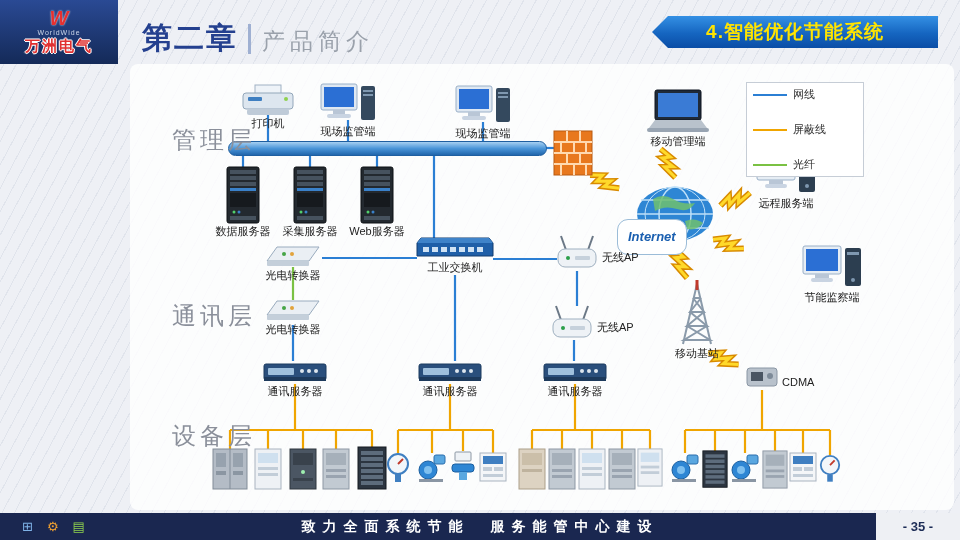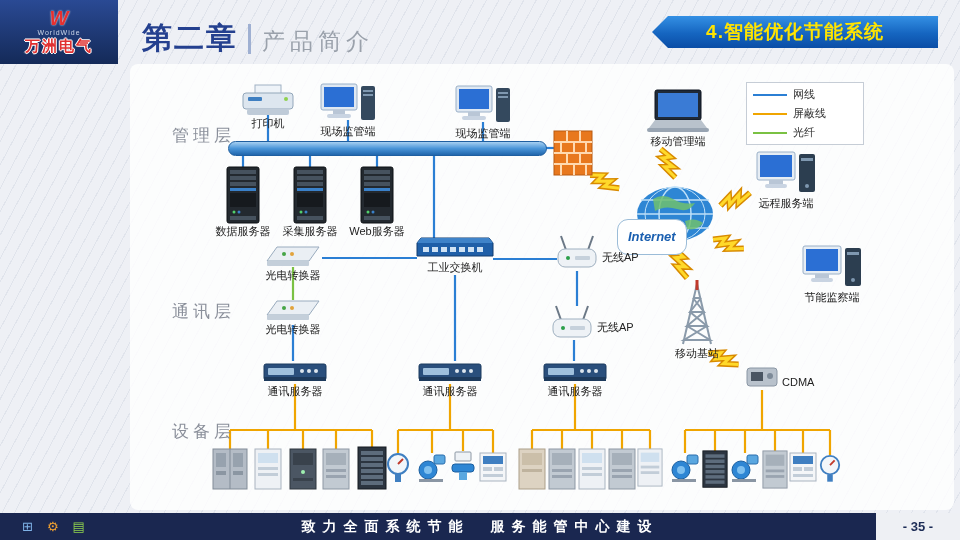--- a/index.html
+++ b/index.html
@@ -20,38 +20,38 @@
   .title-sep{position:absolute;left:248px;top:24px;width:3px;height:30px;background:#9fb0d2;z-index:6}
   .subtitle{position:absolute;left:262px;top:26px;font-size:23px;color:#9aa1ab;letter-spacing:5px;z-index:6}
   .banner{position:absolute;left:652px;top:16px;width:286px;height:32px;z-index:6;
     background:linear-gradient(180deg,#3490e4 0%,#1565c0 55%,#0a4da6 100%);
     clip-path:polygon(16px 0,100% 0,100% 100%,16px 100%,0 50%);
     display:flex;align-items:center;justify-content:center}
   .banner span{color:#ffe400;font-weight:800;font-size:19px;letter-spacing:1px}
 
   
   .legend{position:absolute;left:746px;top:82px;width:104px;z-index:5;background:#fff;
-    border:1px solid #c6cdd6;padding:4px 6px;display:flex;flex-direction:column;gap:4px}
+    border:1px solid #c6cdd6;padding:4px 6px;display:flex;flex-direction:column;gap:20px}
   .legend-row{display:flex;align-items:center;gap:6px}
   .legend-line{width:34px;height:0;border-top:2px solid #000}
   .legend-label{font-size:11px;color:#333}
 
   
   .wires{position:absolute;left:0;top:0;z-index:2}
   .bus{position:absolute;left:228px;top:141px;width:317px;height:13px;border-radius:8px;z-index:3;
     background:linear-gradient(180deg,#a6d0f2 0%,#4a95d8 50%,#2166ac 100%);border:1px solid #1f5fa0}
   #nodes{position:absolute;left:0;top:0;width:960px;height:540px;z-index:4;pointer-events:none}
   .node{position:absolute;display:flex;flex-direction:column;align-items:center}
   .node .icon{width:100%}
   .node .icon svg{display:block;width:100%;height:auto}
   .nlabel{font-size:11px;color:#222;white-space:nowrap;margin-top:1px;text-align:center;line-height:1.2}
   .nlabel.side-right{position:absolute;left:100%;top:42%;margin-left:3px}
   .nlabel.on-globe{position:absolute;left:-12px;top:34px;margin:0;background:#fff;border:1px solid #9bbcd8;
     border-radius:11px;padding:9px 10px;color:#1a5fb0;font-weight:700;font-style:italic;font-size:13px}
-  .layer-label{position:absolute;font-size:17px;color:#8a8f9a;letter-spacing:4px;z-index:5}
+  .layer-label{position:absolute;font-size:24px;color:#8a8f9a;letter-spacing:4px;z-index:5}
 
   
   .footer{position:absolute;left:0;bottom:0;width:960px;height:27px;background:#1a2750;z-index:7;display:flex;align-items:center}
   .footer-icons{position:absolute;left:22px;display:flex;gap:14px;align-items:center}
   .footer-icons span{font-size:13px;line-height:1;cursor:default}
   .slogan{position:absolute;left:120px;right:120px;text-align:center;color:#fff;font-size:14px;font-weight:700;letter-spacing:7px}
   .page-num{position:absolute;right:0;top:0;width:84px;height:27px;background:#eef0f4;color:#1c2c56;
     font-size:13px;font-weight:700;display:flex;align-items:center;justify-content:center}
 </style>
 </head>

